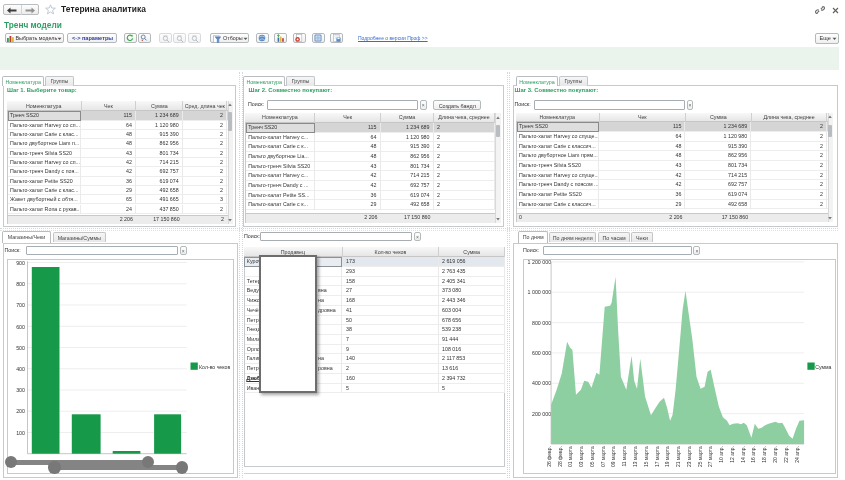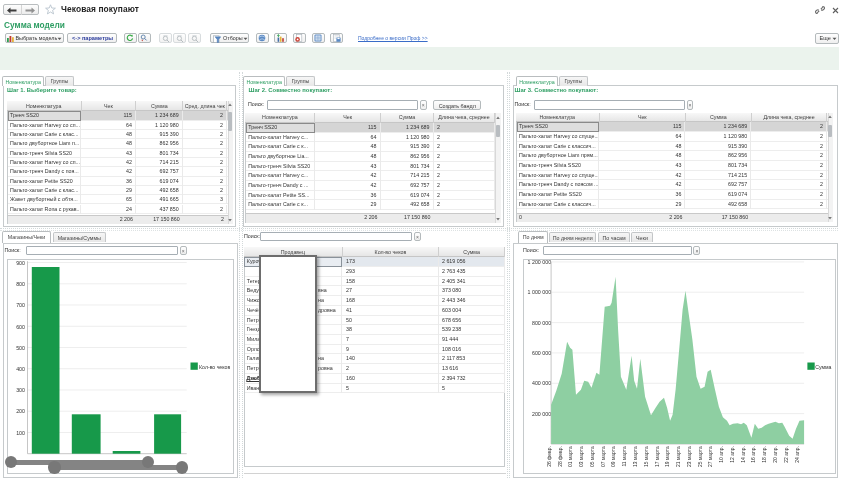--- a/index.html
+++ b/index.html
@@ -13,31 +13,31 @@
 <div style="position:absolute;left:20.8px;top:4.8px;width:0.5px;height:10px;background:#d4d4d4;"></div>
 <svg style="position:absolute;left:6px;top:6.5px" width="12" height="7" viewBox="0 0 12 7">
       <path d="M4.5 0.4 L1 3.5 L4.5 6.6 L4.5 4.6 L10.5 4.6 L10.5 2.4 L4.5 2.4 Z" fill="#3c3c3c"></path>
     </svg>
 <svg style="position:absolute;left:24px;top:6.5px" width="12" height="7" viewBox="0 0 12 7">
       <path d="M7.5 0.4 L11 3.5 L7.5 6.6 L7.5 4.6 L1.5 4.6 L1.5 2.4 L7.5 2.4 Z" fill="#909090"></path>
     </svg>
 <svg style="position:absolute;left:45px;top:4.2px" width="11" height="11" viewBox="0 0 11 11">
       <path d="M5.5 0.8 L6.8 4 L10.4 4.2 L7.6 6.4 L8.6 9.9 L5.5 8 L2.4 9.9 L3.4 6.4 L0.6 4.2 L4.2 4 Z" fill="none" stroke="#b9c4ce" stroke-width="0.9"></path>
     </svg>
-<div style="position:absolute;left:61px;top:5.2px;font-size:8.4px;color:#1f1f1f;font-weight:bold;white-space:nowrap;line-height:1;letter-spacing:0.1px;">Чековая покупают</div>
+<div style="position:absolute;left:61px;top:5.2px;font-size:8.4px;color:#1f1f1f;font-weight:bold;white-space:nowrap;line-height:1;letter-spacing:0.1px;">Тетерина аналитика</div>
 <svg style="position:absolute;left:815px;top:4.5px" width="10" height="10" viewBox="0 0 10 10">
       <g fill="none" stroke="#6b6b6b" stroke-width="1.1">
         <path d="M4.2 5.8 L2.2 7.8 M2.6 8.4 a1.6 1.6 0 0 1 -2.0 -2.0 l1.2 -1.2 a1.6 1.6 0 0 1 2.0 0"></path>
         <path d="M5.8 4.2 L7.8 2.2 M7.4 1.6 a1.6 1.6 0 0 1 2.0 2.0 l-1.2 1.2 a1.6 1.6 0 0 1 -2.0 0"></path>
       </g>
     </svg>
 <svg style="position:absolute;left:831.5px;top:6.5px" width="7" height="7" viewBox="0 0 7 7">
       <path d="M1 1 L6 6 M6 1 L1 6" stroke="#5f5f5f" stroke-width="1.1"></path>
     </svg>
-<div style="position:absolute;left:4px;top:21.3px;font-size:8.3px;color:#2e9e63;font-weight:bold;white-space:nowrap;line-height:1;letter-spacing:0px;">Сумма модели</div>
+<div style="position:absolute;left:4px;top:21.3px;font-size:8.3px;color:#2e9e63;font-weight:bold;white-space:nowrap;line-height:1;letter-spacing:0px;">Тренч модели</div>
 <div class="btn" style="left:4.5px;top:33.3px;width:59.5px;height:9.8px;"></div>
 <svg style="position:absolute;left:7px;top:34.9px" width="7" height="7" viewBox="0 0 7 7">
       <rect x="0" y="3" width="1.8" height="4" fill="#2e9e50"></rect>
       <rect x="2.5" y="1" width="1.8" height="6" fill="#c03a30"></rect>
       <rect x="5" y="2.2" width="1.8" height="4.8" fill="#e4b33a"></rect>
     </svg>
 <div style="position:absolute;left:15.5px;top:35.699999999999996px;font-size:5.4px;color:#333;font-weight:normal;white-space:nowrap;line-height:1;">Выбрать модель</div>
 <svg style="position:absolute;left:57px;top:36.9px" width="5" height="4" viewBox="0 0 5 4">
       <path d="M0.5 0.8 L2.5 3 L4.5 0.8 Z" fill="#555"></path>
     </svg>

